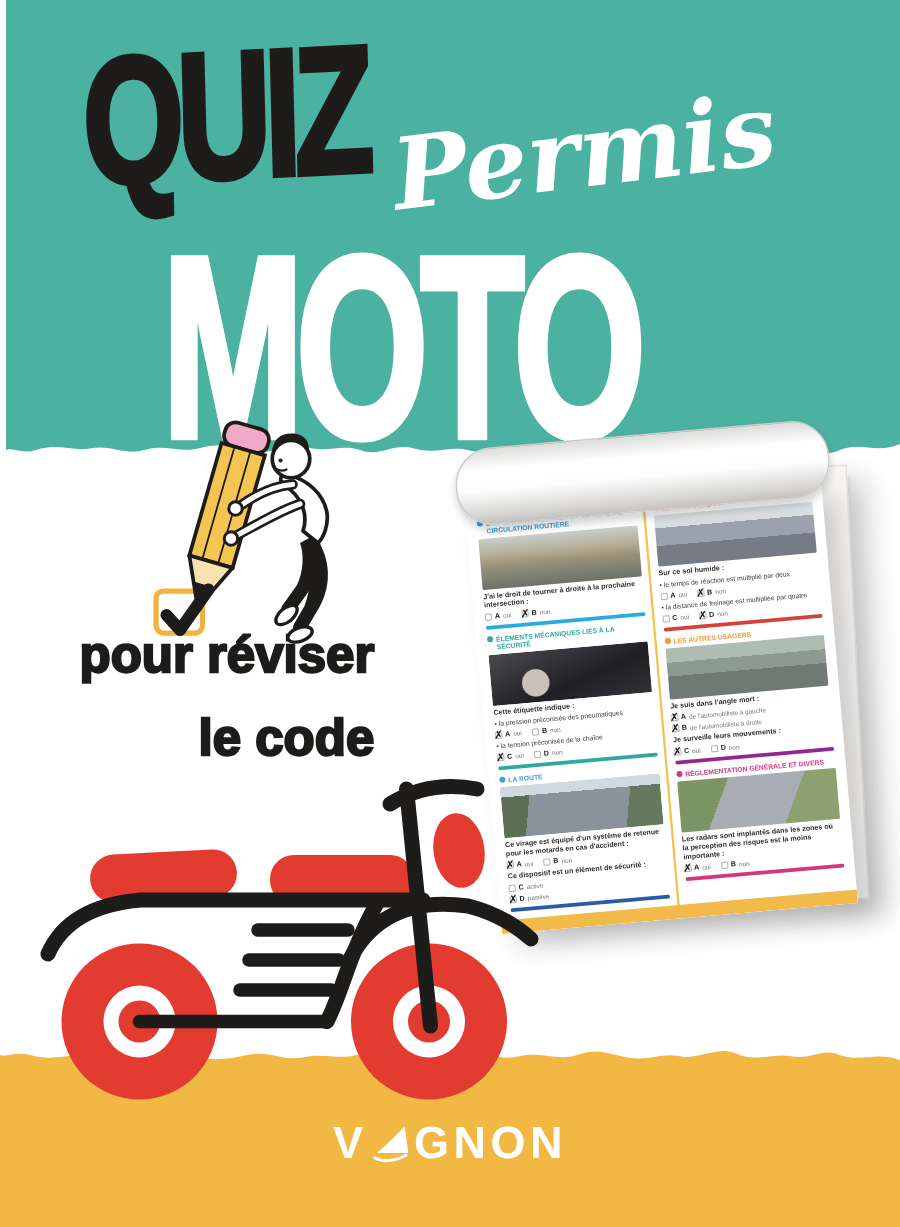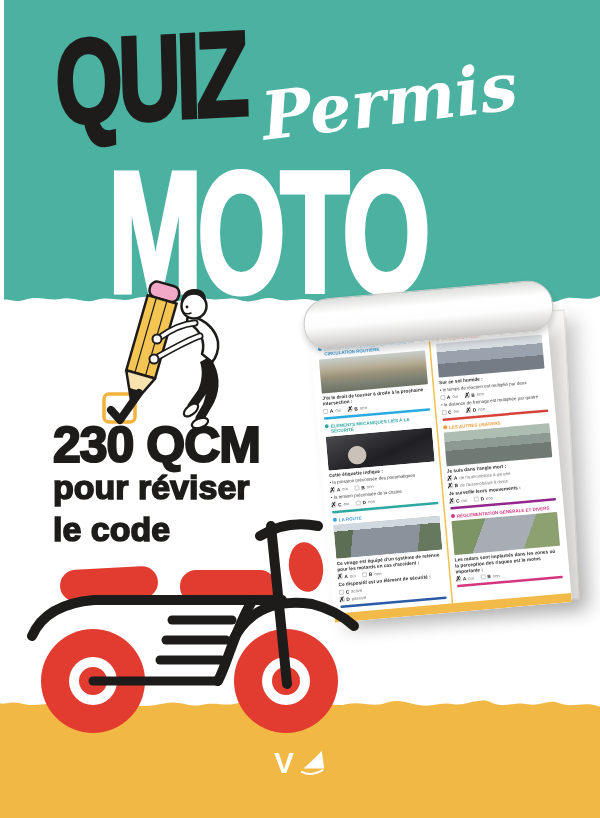--- a/index.html
+++ b/index.html
@@ -16,21 +16,21 @@
           font-family:"DejaVu Serif",serif;color:#ffffff;transform:rotate(-7deg);transform-origin:0 50%;
           z-index:2;line-height:1;}
   .t-moto{position:absolute;left:108px;top:146px;font-size:172px;font-weight:bold;color:#ffffff;
           letter-spacing:-8px;line-height:1;transform:scaleX(.66);transform-origin:0 0;
           -webkit-text-stroke:5px #ffffff;z-index:2;}
 
   
   .tagline{position:absolute;left:53px;top:420px;color:#1d1c1a;z-index:4;}
   .tl1{font-size:50px;font-weight:bold;letter-spacing:-1px;-webkit-text-stroke:2.2px #1d1c1a;line-height:1.0;}
   .tl2{font-size:34px;font-weight:bold;-webkit-text-stroke:1.6px #1d1c1a;line-height:1.0;margin-top:0;}
-  .tl3{font-size:34px;font-weight:bold;-webkit-text-stroke:1.6px #1d1c1a;line-height:1.0;margin-top:8px;}
+  .tl3{font-size:34px;font-weight:bold;-webkit-text-stroke:1.6px #1d1c1a;line-height:1.0;margin-top:21px;text-align:right;}
 
   
   .person-svg{position:absolute;left:94px;top:276px;z-index:5;}
   .moto-svg{position:absolute;left:20px;top:514px;z-index:6;}
 
   
   .footer{position:absolute;left:0;top:710px;width:600px;height:108px;background:#F2B844;z-index:1;}
   .footer-edge{position:absolute;left:0;top:694px;width:600px;height:17px;z-index:1;display:block;}
   .brand{position:absolute;left:0;top:748px;width:600px;display:flex;justify-content:center;
          align-items:center;gap:2px;z-index:2;color:#ffffff;}
@@ -133,21 +133,20 @@
       <circle cx="63" cy="63" r="4.5" fill="#ffffff" stroke="#1d1c1a" stroke-width="2"></circle>
       <circle cx="60" cy="83" r="4.5" fill="#ffffff" stroke="#1d1c1a" stroke-width="2"></circle>
       <circle cx="100" cy="30" r="12.5" fill="#ffffff" stroke="#1d1c1a" stroke-width="2.5"></circle>
       <path d="M87,27 Q88,12 102,13 Q113,14 112,27 Q106,17 98,18 Q91,19 87,27 Z" fill="#1d1c1a"></path>
       <circle cx="93" cy="31" r="1.4" fill="#1d1c1a"></circle>
       <path d="M89,36 Q93,39 97,37" fill="none" stroke="#1d1c1a" stroke-width="1.5" stroke-linecap="round"></path>
     </g>
   </svg>
 
   <div class="tagline">
-    <div class="tl1">230 QCM</div>
     <div class="tl2">pour réviser</div>
     <div class="tl3">le code</div>
   </div>
 
   <div class="pad">
     <div class="flip-page"></div>
     <div class="stack"></div>
     <div class="page">
       <div class="page-inner">
 
@@ -382,15 +381,16 @@
   <svg class="footer-edge" viewBox="0 0 596 20" preserveAspectRatio="none" style="transform:scaleY(-1);">
     <path fill="#F2B844" d="M0,0 L596,0 L596,5 C580,12 570,3 556,9 C544,15 538,5 524,8 C512,11 500,3 488,10 C476,17 462,5 450,8 C438,11 430,4 416,7 C402,10 396,15 382,9 C370,4 358,12 344,8 C330,4 322,13 308,9 C296,6 286,12 272,8 C258,4 250,14 236,9 C224,5 214,11 200,7 C188,4 178,13 164,9 C152,6 142,4 128,8 C116,11 106,5 92,9 C80,13 70,5 56,8 C44,10 34,4 20,9 C10,12 4,7 0,9 Z"></path>
   </svg>
 
   <div class="brand">
     <span class="brand-txt">V</span>
     <svg class="sail" width="24" height="26" viewBox="0 0 30 32">
       <path d="M26,1 L29,23 L3,23 C11,16 19,8 26,1 Z" fill="#ffffff"></path>
       <path d="M1,27 C8,31 18,30 27,25" fill="none" stroke="#ffffff" stroke-width="2.5" stroke-linecap="round"></path>
     </svg>
+    <span class="brand-txt">GNON</span>
   </div>
 
 </div>
 
 </body></html>

